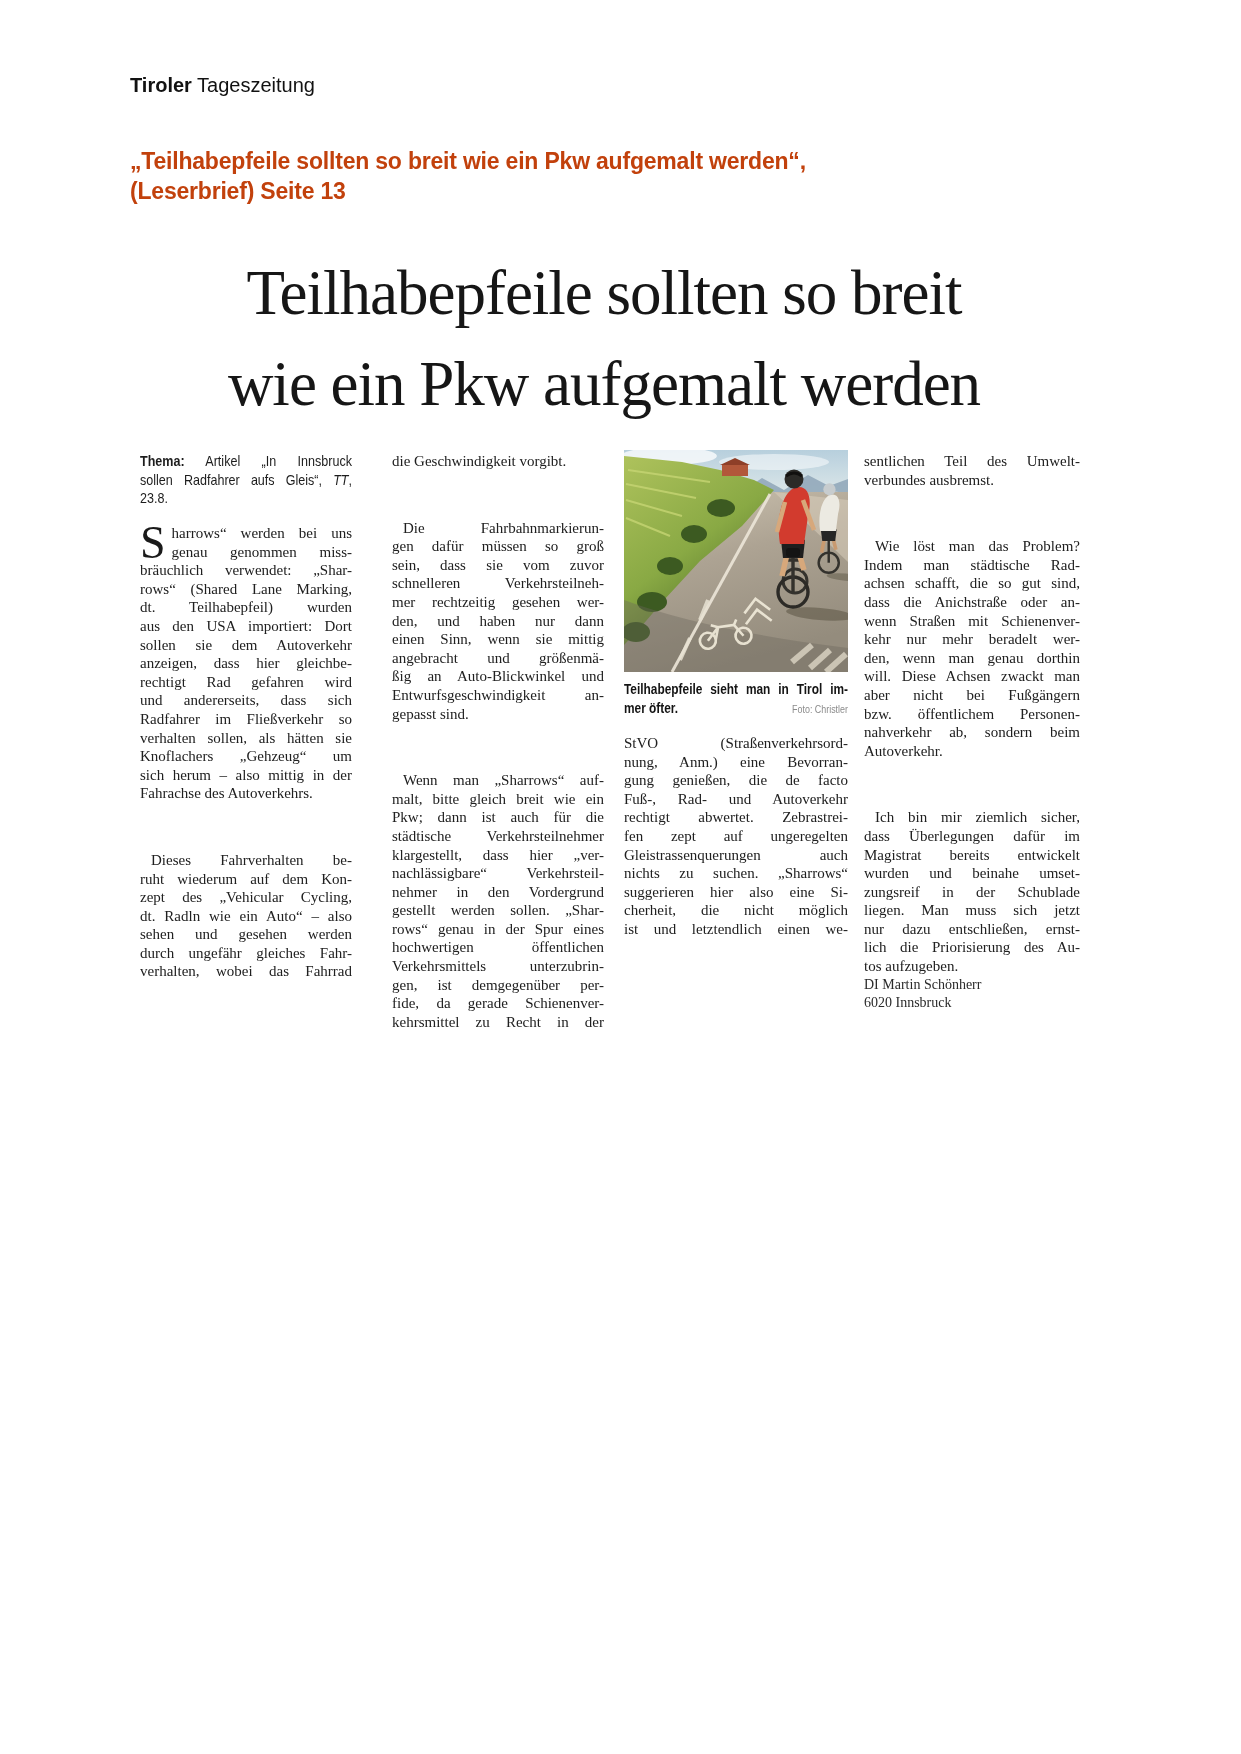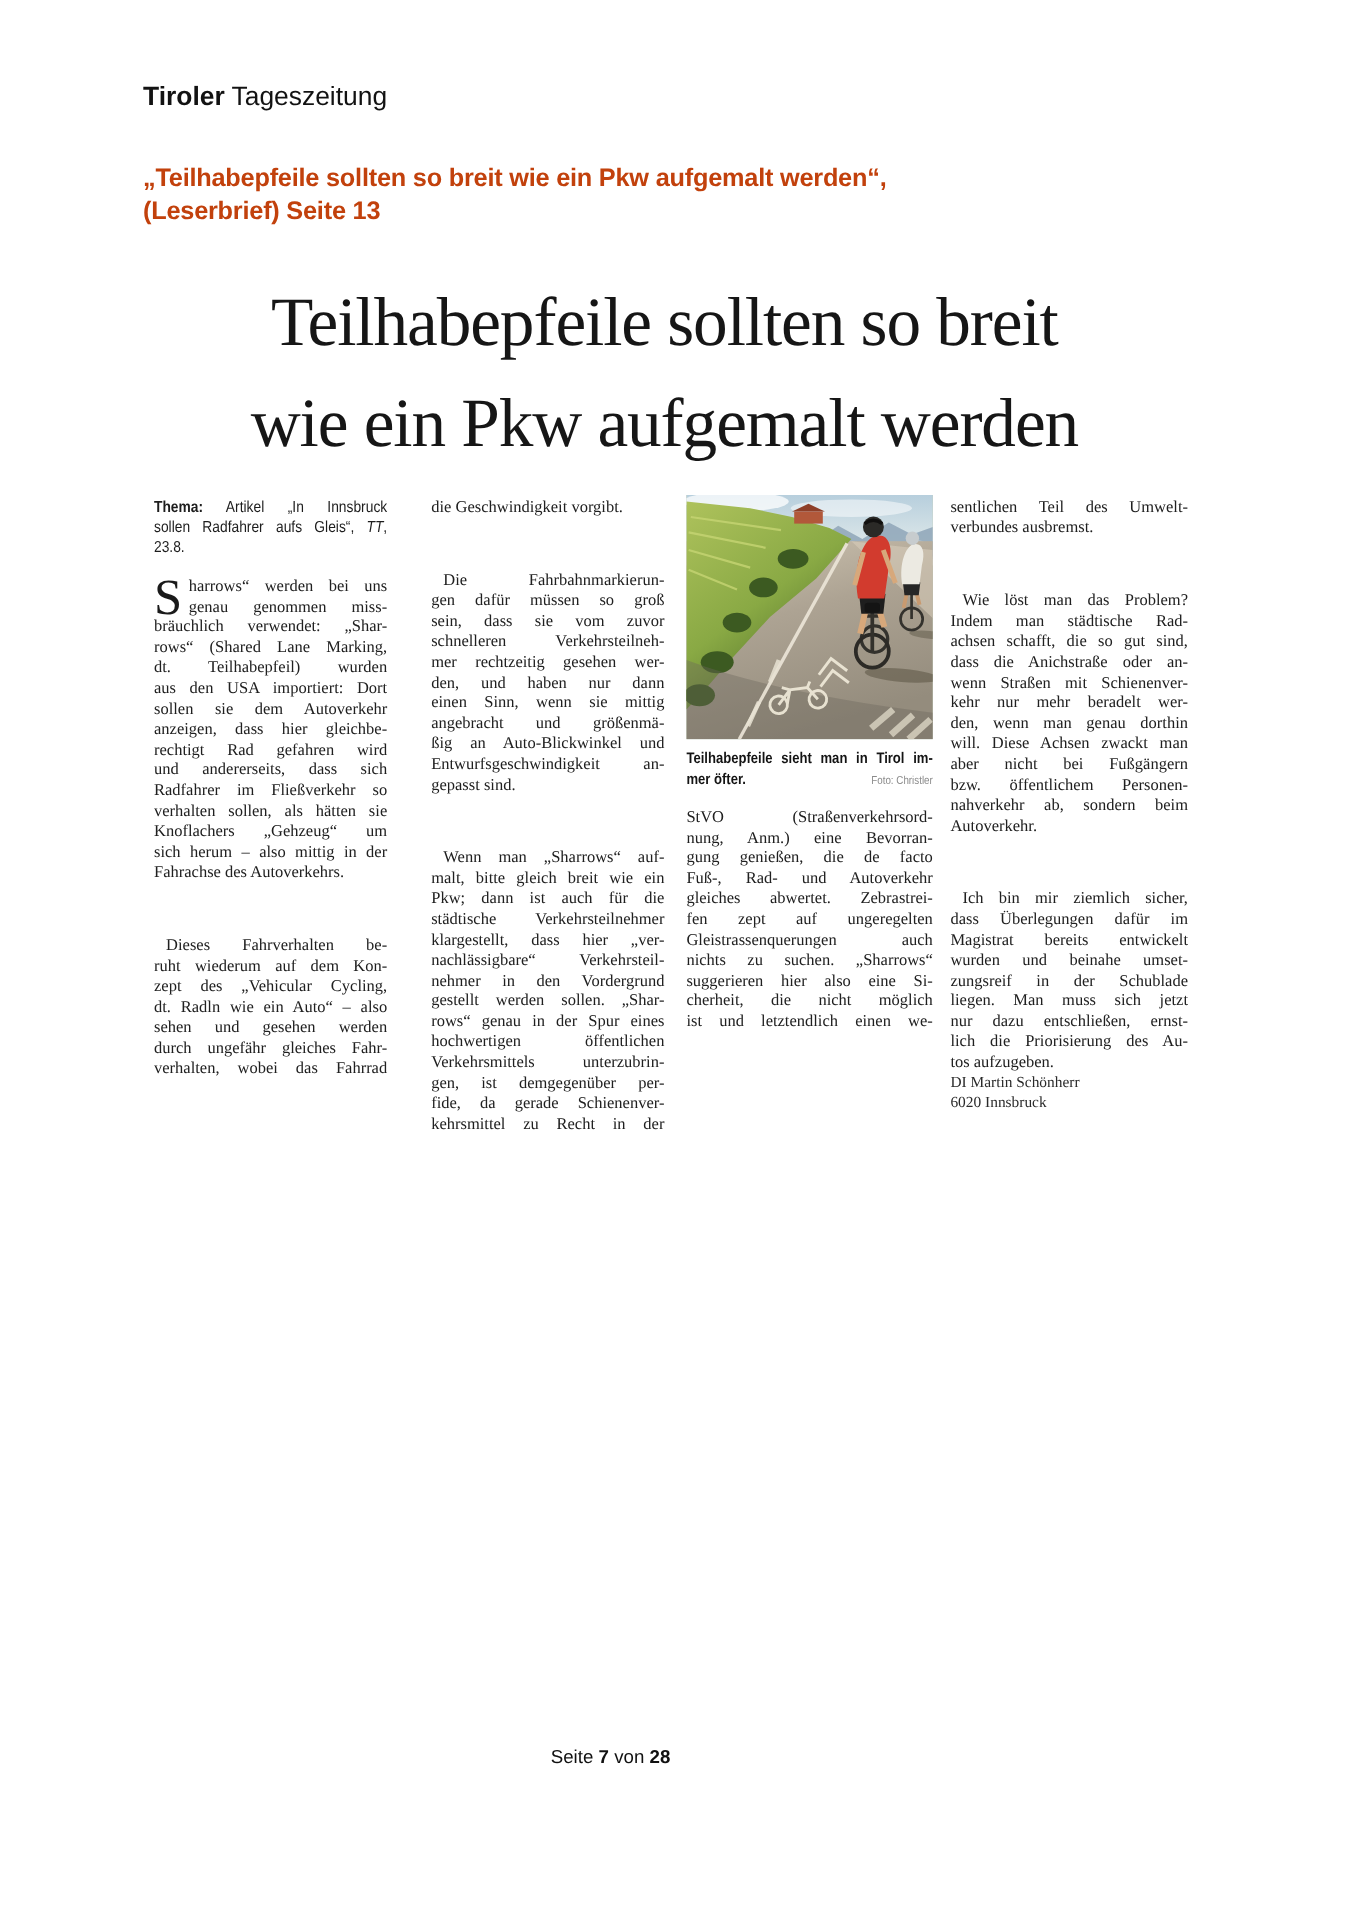--- a/index.html
+++ b/index.html
@@ -4,21 +4,21 @@
 <style>
   * { margin:0; padding:0; box-sizing:border-box; }
   html,body { background:#ffffff; }
   body {
     width:1241px; height:1754px; position:relative;
     font-family:"Liberation Sans", sans-serif; color:#1c1c1c;
   }
   .page { position:absolute; inset:0; background:#ffffff; overflow:hidden; }
 
   
-  .masthead { position:absolute; left:130px; top:74px; font-size:24px; color:#121212; }
+  .masthead { position:absolute; left:130px; top:74px; font-size:20px; color:#121212; }
   .masthead .mh-bold { font-weight:700; }
 
   
   .toc-heading { position:absolute; left:130px; top:146px; font-size:23px; font-weight:700;
                  line-height:30px; color:#c2410c; letter-spacing:-0.2px; }
 
   
   .headline { position:absolute; left:128px; top:248px; width:952px; text-align:center;
               font-family:"Liberation Serif", serif; font-size:63px; line-height:91px;
               color:#161616; letter-spacing:-1px; font-weight:400; }
@@ -232,21 +232,21 @@
           <span>mer öfter.</span>
           <span class="credit">Foto: Christler</span>
         </div>
       </div>
     </div>
     <div class="body body-after">
         <div class="bline">StVO (Straßenverkehrsord-</div>
         <div class="bline">nung, Anm.) eine Bevorran-</div>
         <div class="bline">gung genießen, die de facto</div>
         <div class="bline">Fuß-, Rad- und Autoverkehr</div>
-        <div class="bline">gleiches abwertet. Zebrastrei-</div>
+        <div class="bline">rechtigt abwertet. Zebrastrei-</div>
         <div class="bline">fen zept auf ungeregelten</div>
         <div class="bline">Gleistrassenquerungen auch</div>
         <div class="bline">nichts zu suchen. „Sharrows“</div>
         <div class="bline">suggerieren hier also eine Si-</div>
         <div class="bline">cherheit, die nicht möglich</div>
         <div class="bline">ist und letztendlich einen we-</div>
       </div>
   </div>
 
   <div class="col col4">
@@ -274,17 +274,14 @@
         <div class="bline">nur dazu entschließen, ernst-</div>
         <div class="bline">lich die Priorisierung des Au-</div>
         <div class="bline end">tos aufzugeben.</div>
       </div>
     <div class="signature">
       <div>DI Martin Schönherr</div>
       <div>6020 Innsbruck</div>
     </div>
   </div>
 
-  <div class="footer">
-    <span>Seite </span><b>7</b><span> von </span><b>28</b>
-  </div>
 
 </div>
 
 </body></html>

